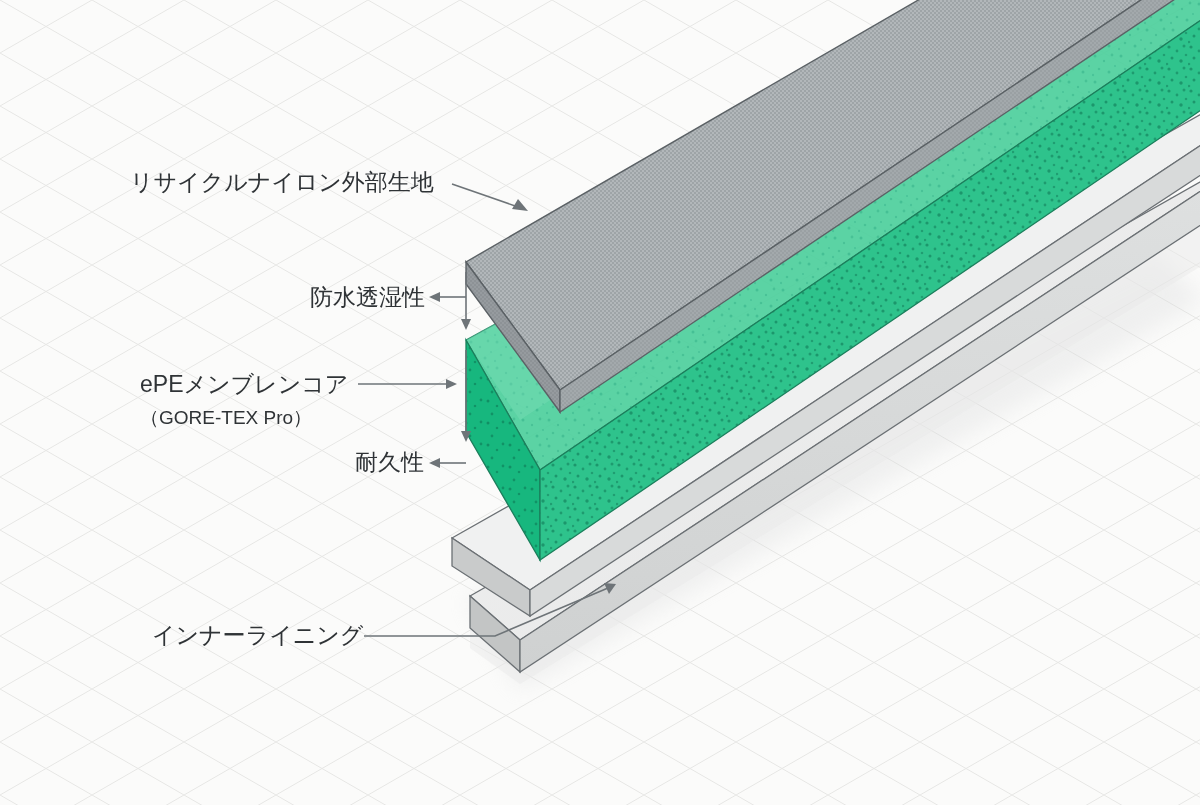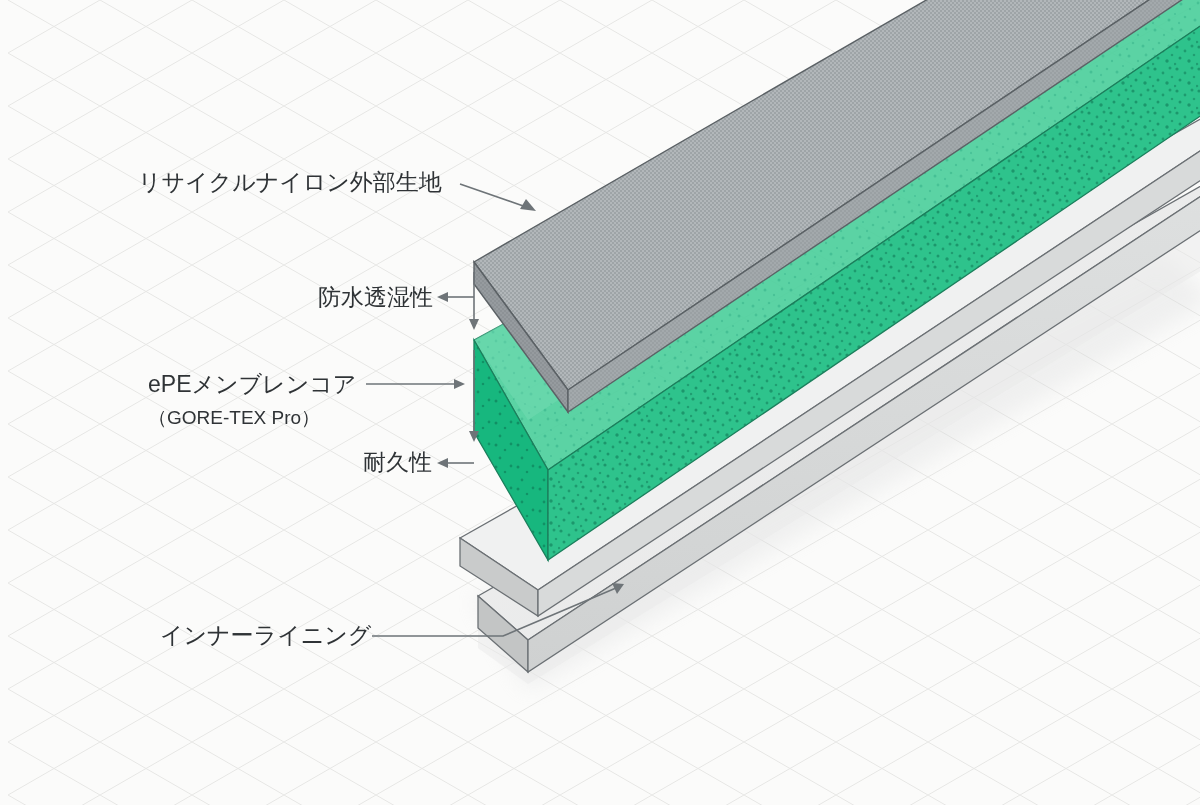--- a/index.html
+++ b/index.html
@@ -2,21 +2,21 @@
 <html><head>
 <meta charset="utf-8">
 <style>
   html,body{margin:0;padding:0;}
   body{
     width:1200px;height:805px;overflow:hidden;
     background:#fbfbfa;
     font-family:"Liberation Sans","DejaVu Sans",sans-serif;
     position:relative;
   }
-  #stage{position:absolute;inset:0;width:1008px;height:805px;margin-left:8px;}
+  #stage{position:absolute;inset:0;width:1008px;height:805px;}
   svg#diagram{position:absolute;left:0;top:0;width:1200px;height:805px;display:block;}
   .lbl{
     font-family:"Liberation Sans","DejaVu Sans",sans-serif;
     fill:#2f3336;
   }
   .lbl-main{font-size:23px;}
   .lbl-sub{font-size:19px;}
   .leader{fill:none;stroke:#6e7478;stroke-width:1.6;}
   .leaderhead{fill:#6e7478;}
 </style>

